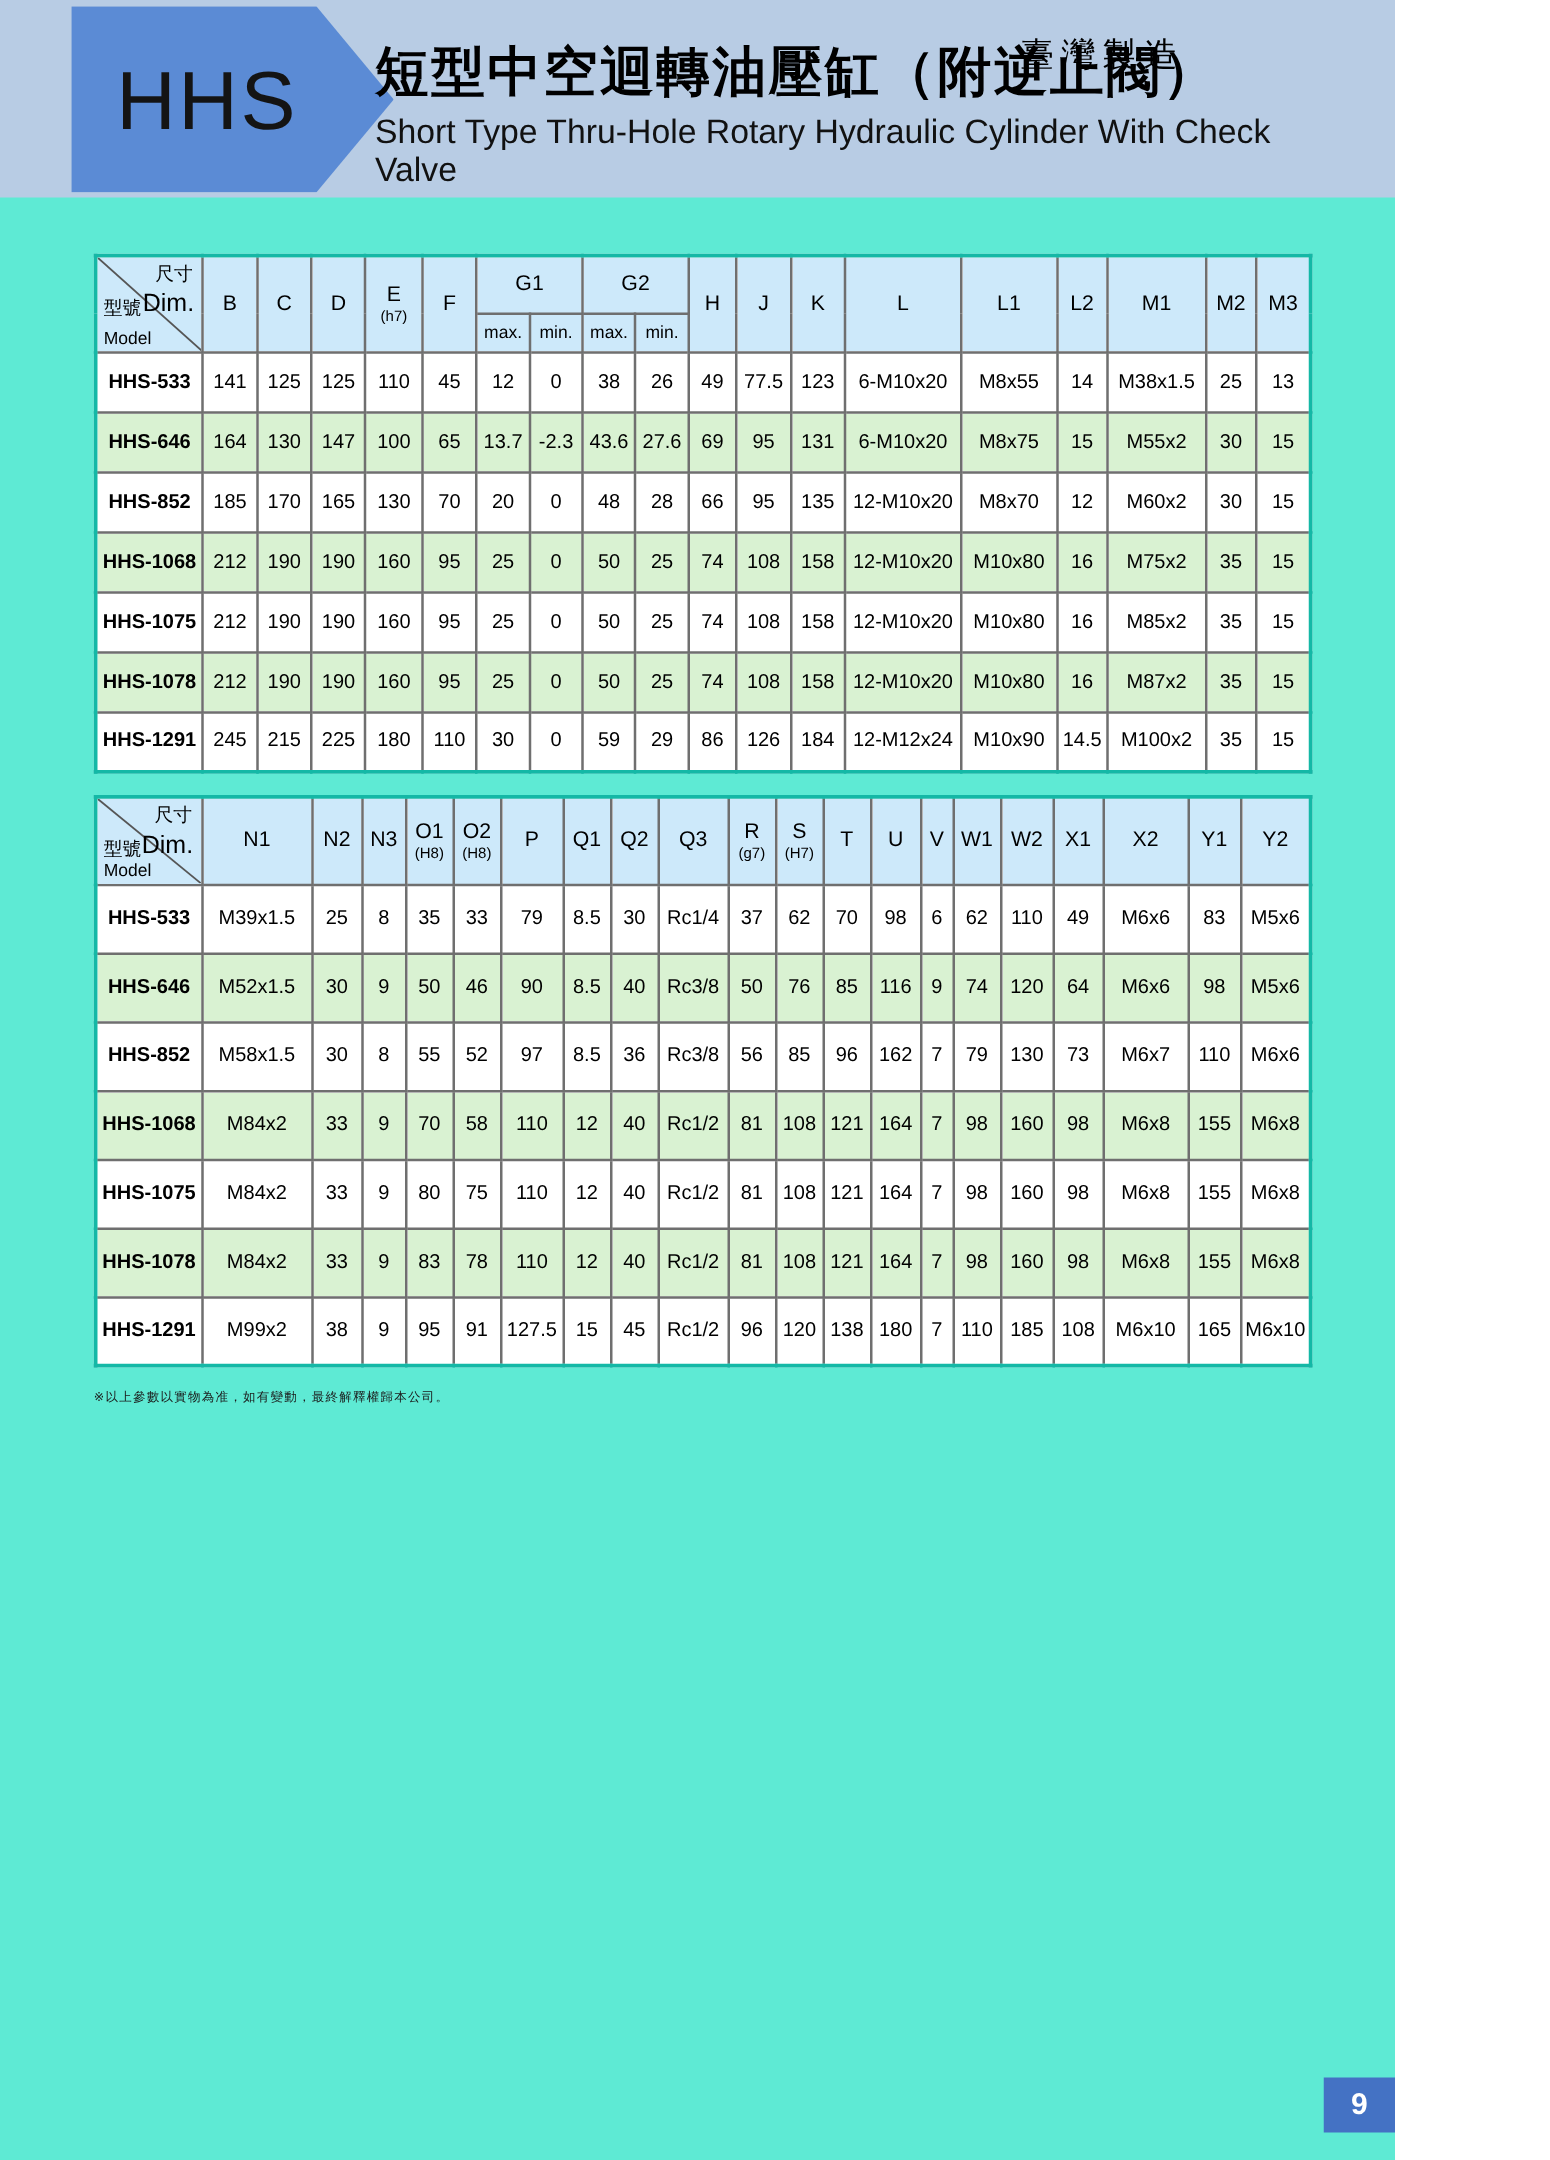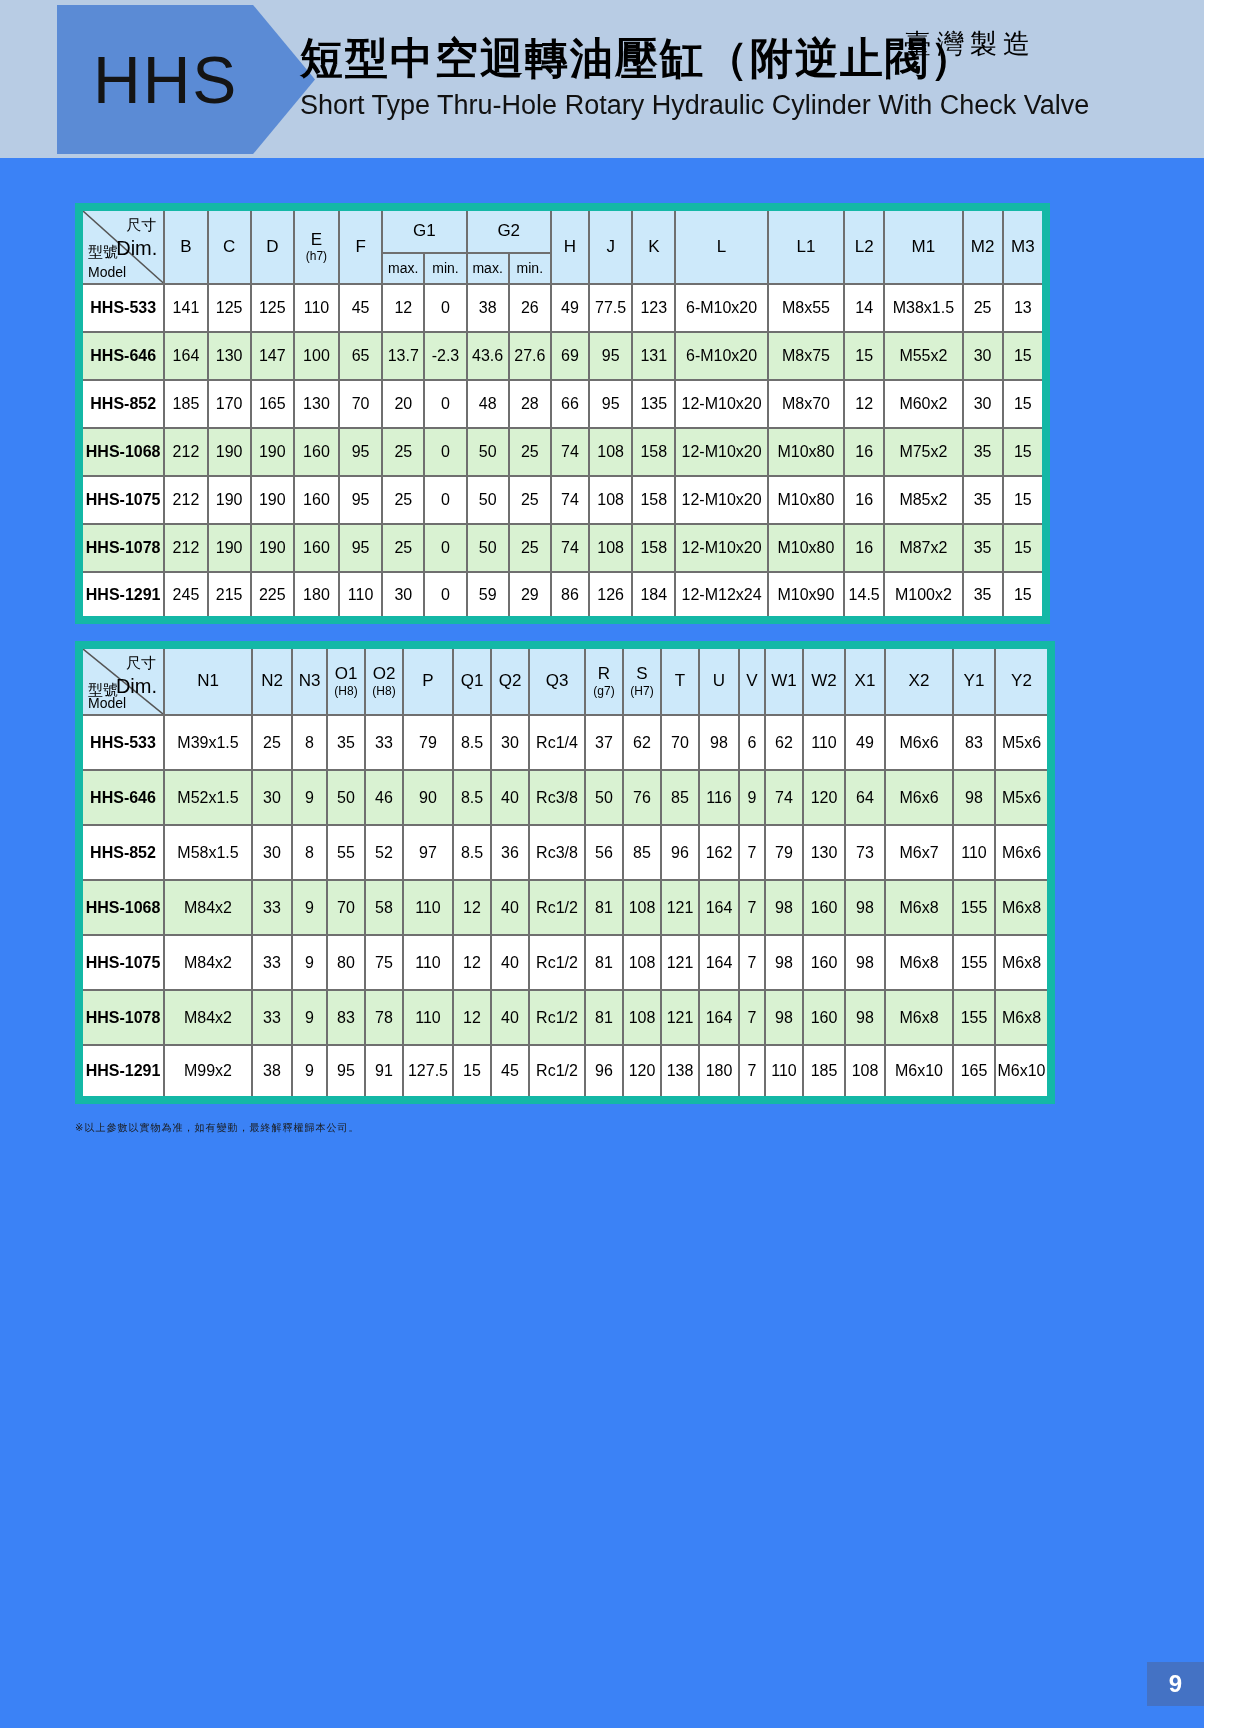--- a/index.html
+++ b/index.html
@@ -1,33 +1,33 @@
 <!DOCTYPE html>
 <html><head>
 <meta charset="utf-8">
 <style>
   html,body{margin:0;padding:0;background:#ffffff;}
-  .page{position:relative;width:1204px;height:1728px;background:#3b82f6;overflow:hidden;
+  .page{position:relative;width:1116px;height:1728px;background:#5eead4;overflow:hidden;
         font-family:"Liberation Sans","DejaVu Sans",sans-serif;color:#000;}
 
   
   .banner{position:relative;width:100%;height:158px;background:#b8cce4;}
   .chevron{position:absolute;left:57px;top:5px;width:258px;height:149px;background:#5b8bd5;
            clip-path:polygon(0 0,76% 0,100% 50%,76% 100%,0 100%);
            display:flex;align-items:center;}
   .chevron .code{font-size:66px;color:#141414;padding-left:36px;letter-spacing:2px;}
   .titles{position:absolute;left:300px;right:70px;top:34px;text-align:left;}
   .title-zh{font-size:43px;font-weight:bold;letter-spacing:2px;line-height:1.15;}
   .title-en{font-size:27px;margin-top:7px;color:#111;}
   .made-in{position:absolute;top:26px;right:168px;font-size:27px;letter-spacing:6px;}
 
   
   .content{padding:45px 75px 0 75px;}
   .spec-table{border-collapse:collapse;table-layout:fixed;width:975px;background:#fff;
-              border:8px solid #14b8a6;margin:0 0 17px 0;}
+              border:3px solid #14b8a6;margin:0 0 17px 0;}
   .spec-table th,.spec-table td{border:2px solid #6f6f6f;padding:0;text-align:center;
               vertical-align:middle;overflow:hidden;}
   .spec-table thead th{background:#cde9fa;font-weight:normal;}
   .head-label{font-size:17px;line-height:1.1;}
   .head-sub{font-size:12px;line-height:1.1;margin-top:1px;}
   .spec-table thead tr:nth-child(2) .head-label{font-size:14px;}
   .model-cell{font-weight:bold;font-size:16px;background:#fff;}
   .data-cell{font-size:16px;background:#fff;}
   tr.green .model-cell,tr.green .data-cell{background:#d9f2d2;}
 

